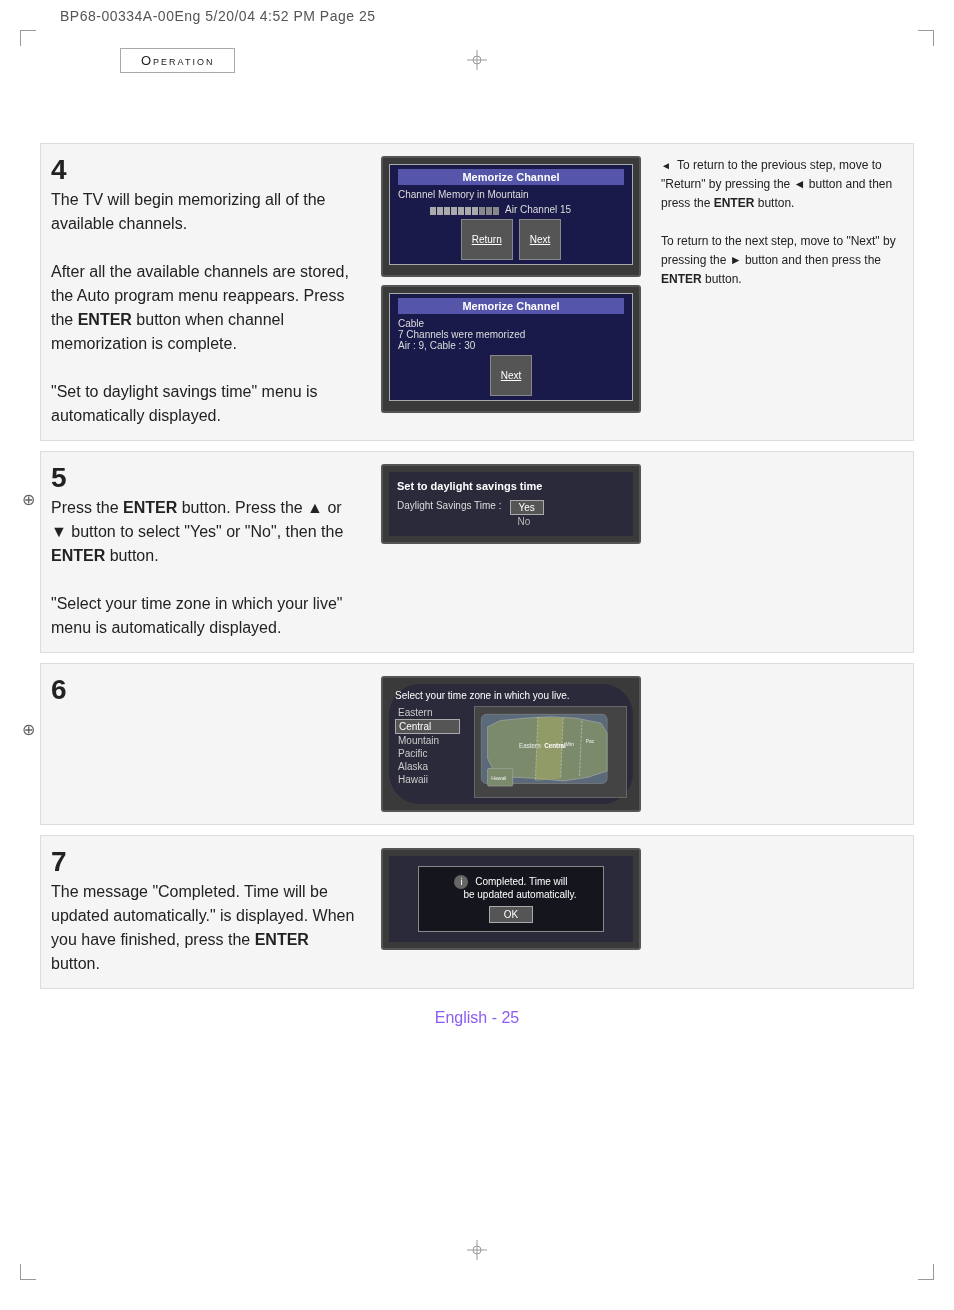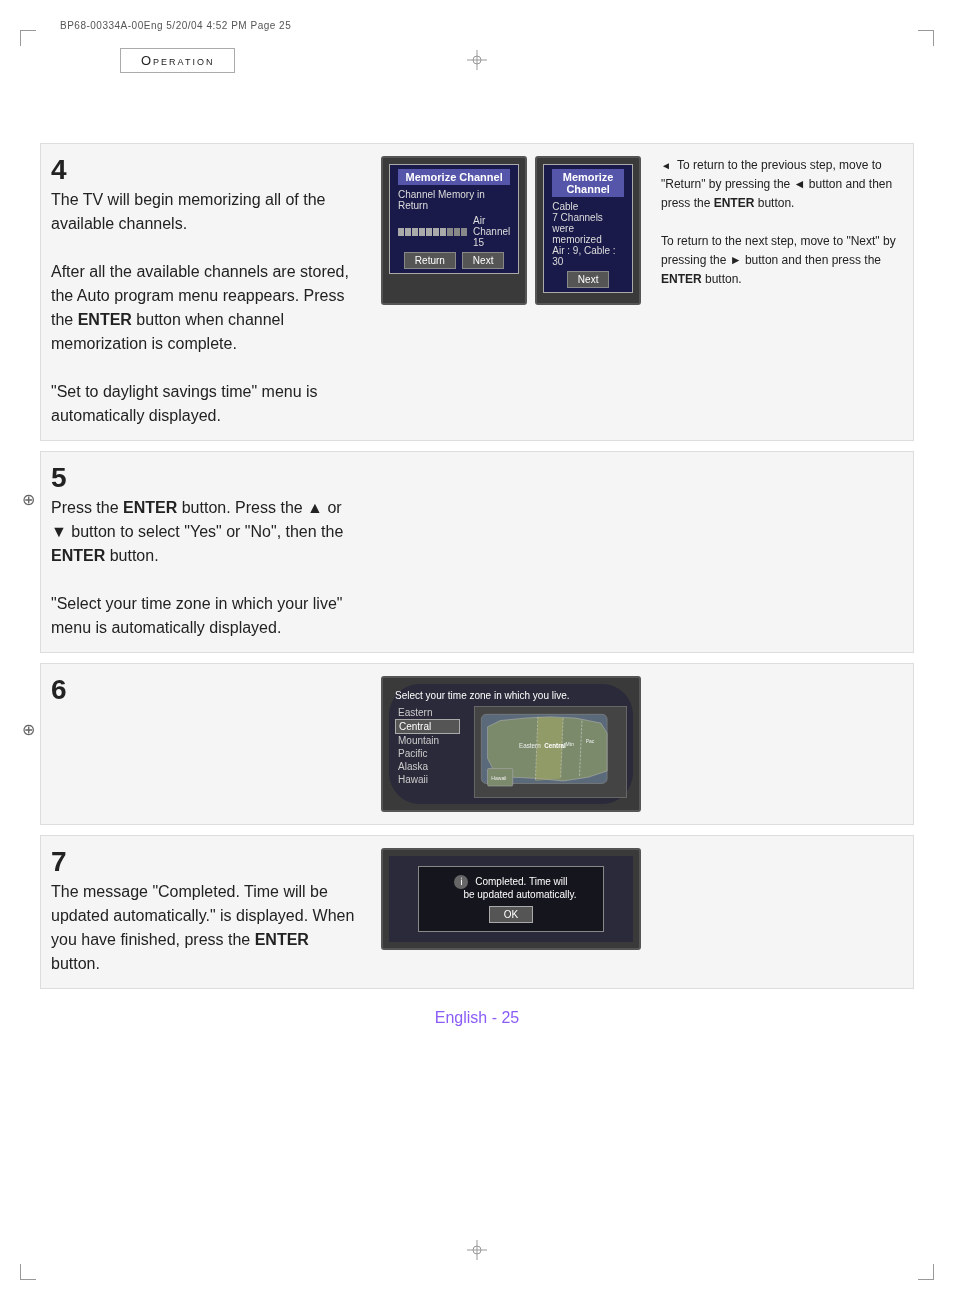--- a/index.html
+++ b/index.html
@@ -20,23 +20,23 @@
       padding: 4px 20px;
       margin: 18px 0 0 60px;
       letter-spacing: 2px;
       font-size: 13px;
       font-variant: small-caps;
     }
 
     
     .file-info {
       position: absolute;
-      top: 20px;
+      top: 8px;
       left: 20px;
-      font-size: 10px;
+      font-size: 14px;
       color: #555;
       letter-spacing: 0.5px;
       padding-left: 40px;
     }
 
     
     .corner-tl, .corner-tr, .corner-bl, .corner-br {
       position: absolute;
       width: 16px;
       height: 16px;
@@ -126,23 +126,24 @@
     }
 
     .mem-channel-content {
       color: #ddd;
       font-size: 10px;
       margin-bottom: 4px;
     }
 
     .progress-bar-container {
       display: flex;
-      align-items: center;
+      align-items: flex-end;
       gap: 6px;
       margin-bottom: 4px;
+      margin-left: 32px;
     }
 
     .progress-bar {
       display: flex;
       gap: 1px;
     }
 
     .progress-segment {
       width: 6px;
       height: 8px;
@@ -161,23 +162,24 @@
     .btn-row {
       display: flex;
       gap: 6px;
       justify-content: center;
     }
 
     .tv-btn {
       background: #555;
       color: #fff;
       border: 1px solid #888;
-      padding: 2px 10px;
+      padding: 14px 10px;
       font-size: 10px;
       cursor: pointer;
+      text-decoration: underline;
     }
 
     
     .stop-box {
       color: #ddd;
       font-size: 10px;
       margin-bottom: 4px;
     }
 
     .daylight-title {
@@ -318,21 +320,21 @@
     .page-number {
       text-align: center;
       margin-top: 20px;
       font-size: 16px;
       color: #8b5cf6;
     }
 
     
     .tv-screens-col {
       display: flex;
-      flex-direction: row;
+      flex-direction: column;
       gap: 8px;
     }
 
     .section-4 {
       align-items: flex-start;
     }
 
     
     .crosshair {
       position: absolute;
@@ -410,21 +412,21 @@
         <br>
         <p>"Set to daylight savings time" menu is automatically displayed.</p>
       </div>
     </div>
 
     <div class="section-center tv-screens-col">
 
       <div class="tv-screen">
         <div class="mem-channel-box">
           <div class="mem-channel-title">Memorize Channel</div>
-          <div class="mem-channel-content">Channel Memory in Return</div>
+          <div class="mem-channel-content">Channel Memory in Mountain</div>
           <div class="progress-bar-container">
             <div class="progress-bar">
               <div class="progress-segment filled"></div>
               <div class="progress-segment filled"></div>
               <div class="progress-segment filled"></div>
               <div class="progress-segment filled"></div>
               <div class="progress-segment filled"></div>
               <div class="progress-segment filled"></div>
               <div class="progress-segment filled"></div>
               <div class="progress-segment"></div>
@@ -470,20 +472,34 @@
   <div class="section">
     <div class="section-left">
       <div class="step-number">5</div>
       <div class="step-text">
         <p>Press the <strong>ENTER</strong> button. Press the ▲ or ▼ button to select "Yes" or "No", then the <strong>ENTER</strong> button.</p>
         <br>
         <p>"Select your time zone in which your live" menu is automatically displayed.</p>
       </div>
     </div>
 
+    <div class="section-center">
+      <div class="tv-screen">
+        <div style="background:#2a2a3a; padding:8px;">
+          <div class="daylight-title">Set to daylight  savings time</div>
+          <div class="daylight-row">
+            <span>Daylight Savings   Time :</span>
+            <div class="yes-no-box">
+              <div class="option-yes">Yes</div>
+              <div class="option-no">No</div>
+            </div>
+          </div>
+        </div>
+      </div>
+    </div>
 
     <div class="section-right"></div>
   </div>
 
   <div class="section">
     <div class="section-left">
       <div class="step-number">6</div>
       <div class="step-text">
         <br>
       </div>

